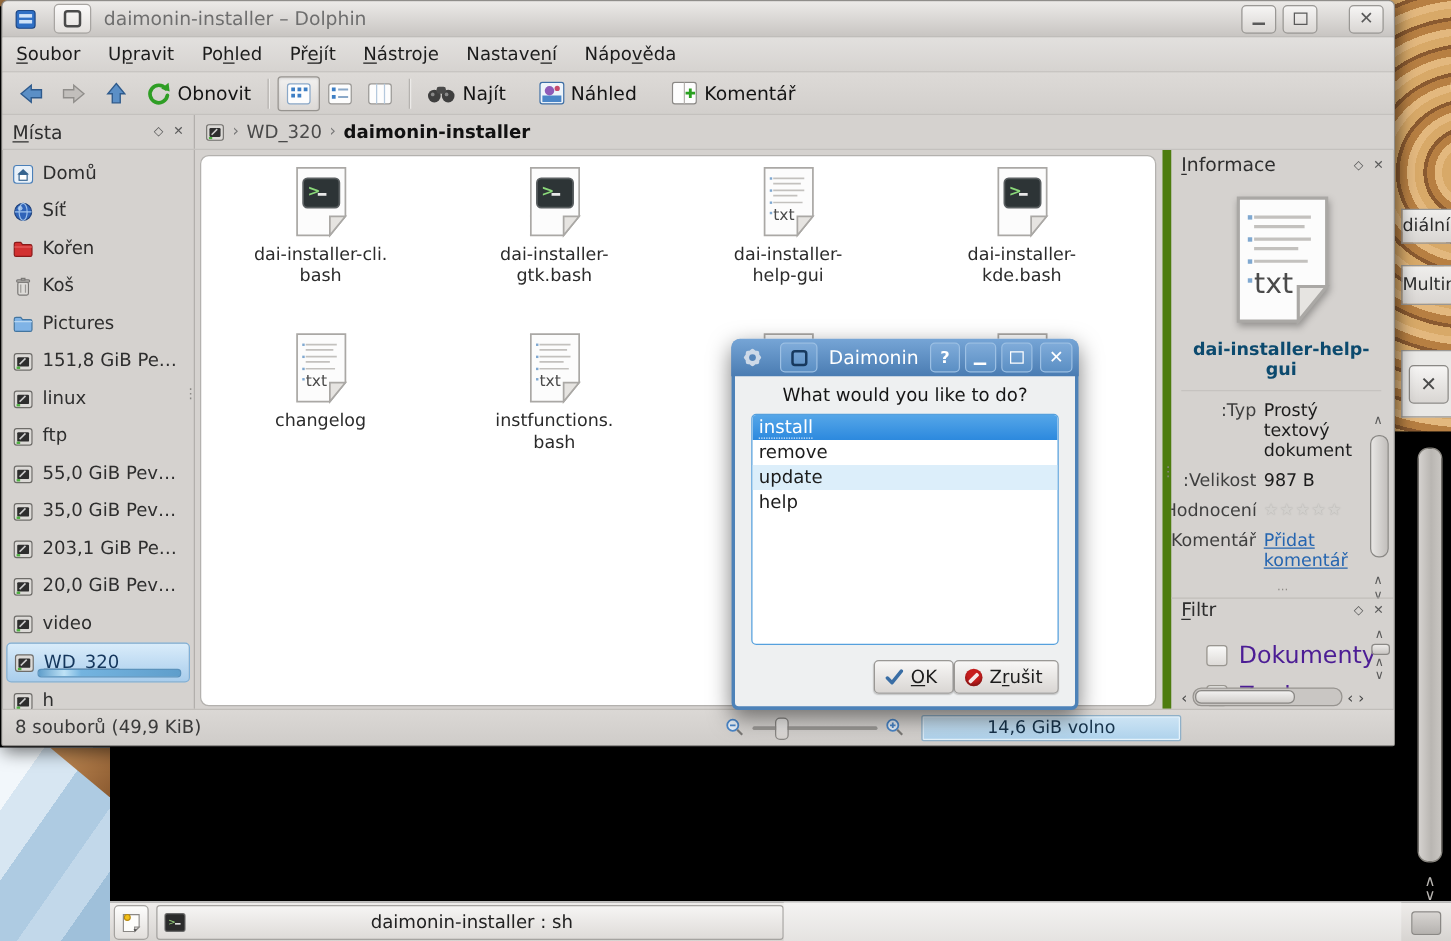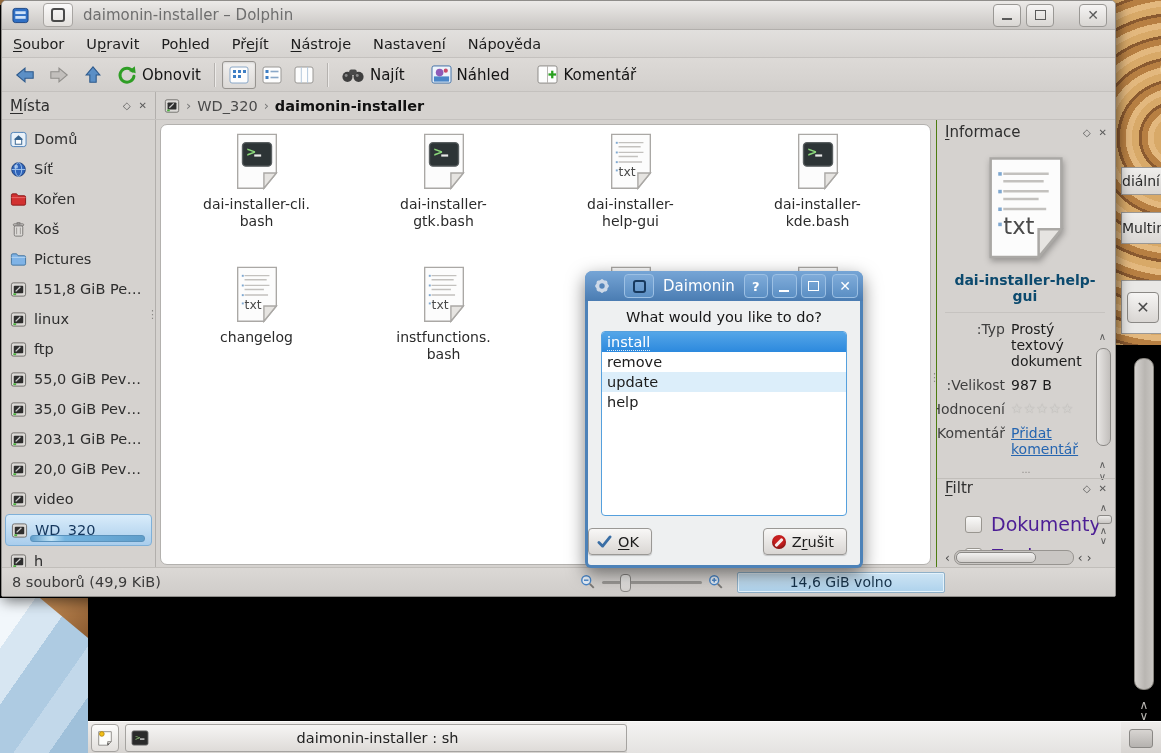--- a/index.html
+++ b/index.html
@@ -99,21 +99,21 @@
     border-top:1px solid #c1beba;font-size:14.5px;color:#3a3a3a;position:relative;}
   #status-left{margin-left:10px;}
   #zoom-group{position:absolute;left:578px;display:flex;align-items:center;gap:6px;}
   #zoom-slider{width:100px;height:3px;background:#9a9895;border-radius:2px;position:relative;}
   #zoom-handle{position:absolute;left:18px;top:-7px;width:9px;height:16px;border:1px solid #8a8885;border-radius:4px;
     background:linear-gradient(#f2f1f0,#d5d2cf);}
   #free-bar{position:absolute;left:735px;width:206px;height:19px;border:1px solid #8fb0c8;border-radius:2px;
     background:linear-gradient(#cde4f4,#aed2ec);display:flex;align-items:center;justify-content:center;
     color:#16324a;font-size:14px;box-shadow:inset 0 0 0 1px #e4f2fb;}
   
-  #right-col{width:178px;border-left:1px solid #4d7c0f;display:flex;flex-direction:column;position:relative;font-size:14px;}
+  #right-col{width:178px;border-left:7px solid #4d7c0f;display:flex;flex-direction:column;position:relative;font-size:14px;}
   #info-panel{position:relative;height:378px;}
   #info-header{height:24px;}
   #preview-wrap{display:flex;justify-content:center;padding-top:12px;}
   #info-name{text-align:center;font-weight:bold;color:#0c4a6e;font-size:14px;margin-top:10px;
     border-bottom:1px solid #c6c3c0;padding-bottom:8px;margin-left:8px;margin-right:10px;}
   .inf-row{display:flex;margin-top:8px;}
   .inf-label{width:68px;text-align:right;color:#3f3f3f;white-space:nowrap;overflow:hidden;direction:rtl;flex:none;}
   .inf-val{margin-left:6px;width:84px;color:#1c1c1c;}
   .stars{color:#d2d0cd;text-shadow:0 0 1px #a5a3a0;font-size:13px;letter-spacing:1px;}
   .link{color:#2565b0;text-decoration:underline;}
@@ -151,21 +151,21 @@
   #dlg-max{width:23px;margin-left:4px;}
   #dlg-max .box{width:9px;height:8px;border:1.5px solid #fff;}
   #dlg-close{width:24px;position:absolute;right:5px;font-size:14px;font-weight:bold;}
   #dlg-prompt{text-align:center;font-size:14.5px;color:#161616;margin-top:8px;}
   #dlg-list{margin:6px 13px 0 13px;height:183px;background:#fff;border:1px solid #55a0dd;border-radius:4px;
     overflow:hidden;font-size:14.5px;color:#1c1c1c;}
   .opt{height:20px;line-height:20px;padding-left:5px;}
   .opt.selected{background:linear-gradient(#55a6e8,#2c89de);color:#fff;}
   .opt.selected .opt-t{border-bottom:1px dotted rgba(255,255,255,.85);}
   .opt.hover{background:#dceefa;}
-  #dlg-buttons{display:flex;justify-content:space-between;gap:11px;margin:12px 13px 0 0;}
+  #dlg-buttons{display:flex;justify-content:flex-end;margin:12px 13px 0 0;}
   .dlg-btn{height:25px;border:1px solid #9a9895;border-radius:4px;background:linear-gradient(#f8f7f6,#d9d6d3);
     display:flex;align-items:center;gap:6px;padding:0 12px 0 8px;font-size:14.5px;color:#1c1c1c;
     box-shadow:0 1px 1px rgba(0,0,0,.18);}
   .no-entry{width:14px;height:14px;border-radius:50%;background:#c81e1e;position:relative;box-shadow:inset 0 -2px 3px rgba(0,0,0,.35);}
   .no-entry::after{content:"";position:absolute;left:2px;top:6px;width:10px;height:3px;background:#f6eaea;transform:rotate(-45deg);border-radius:1px;}
   svg text{font-family:"DejaVu Sans","Liberation Sans",sans-serif;}
 </style>
 </head>
 <body>
 

